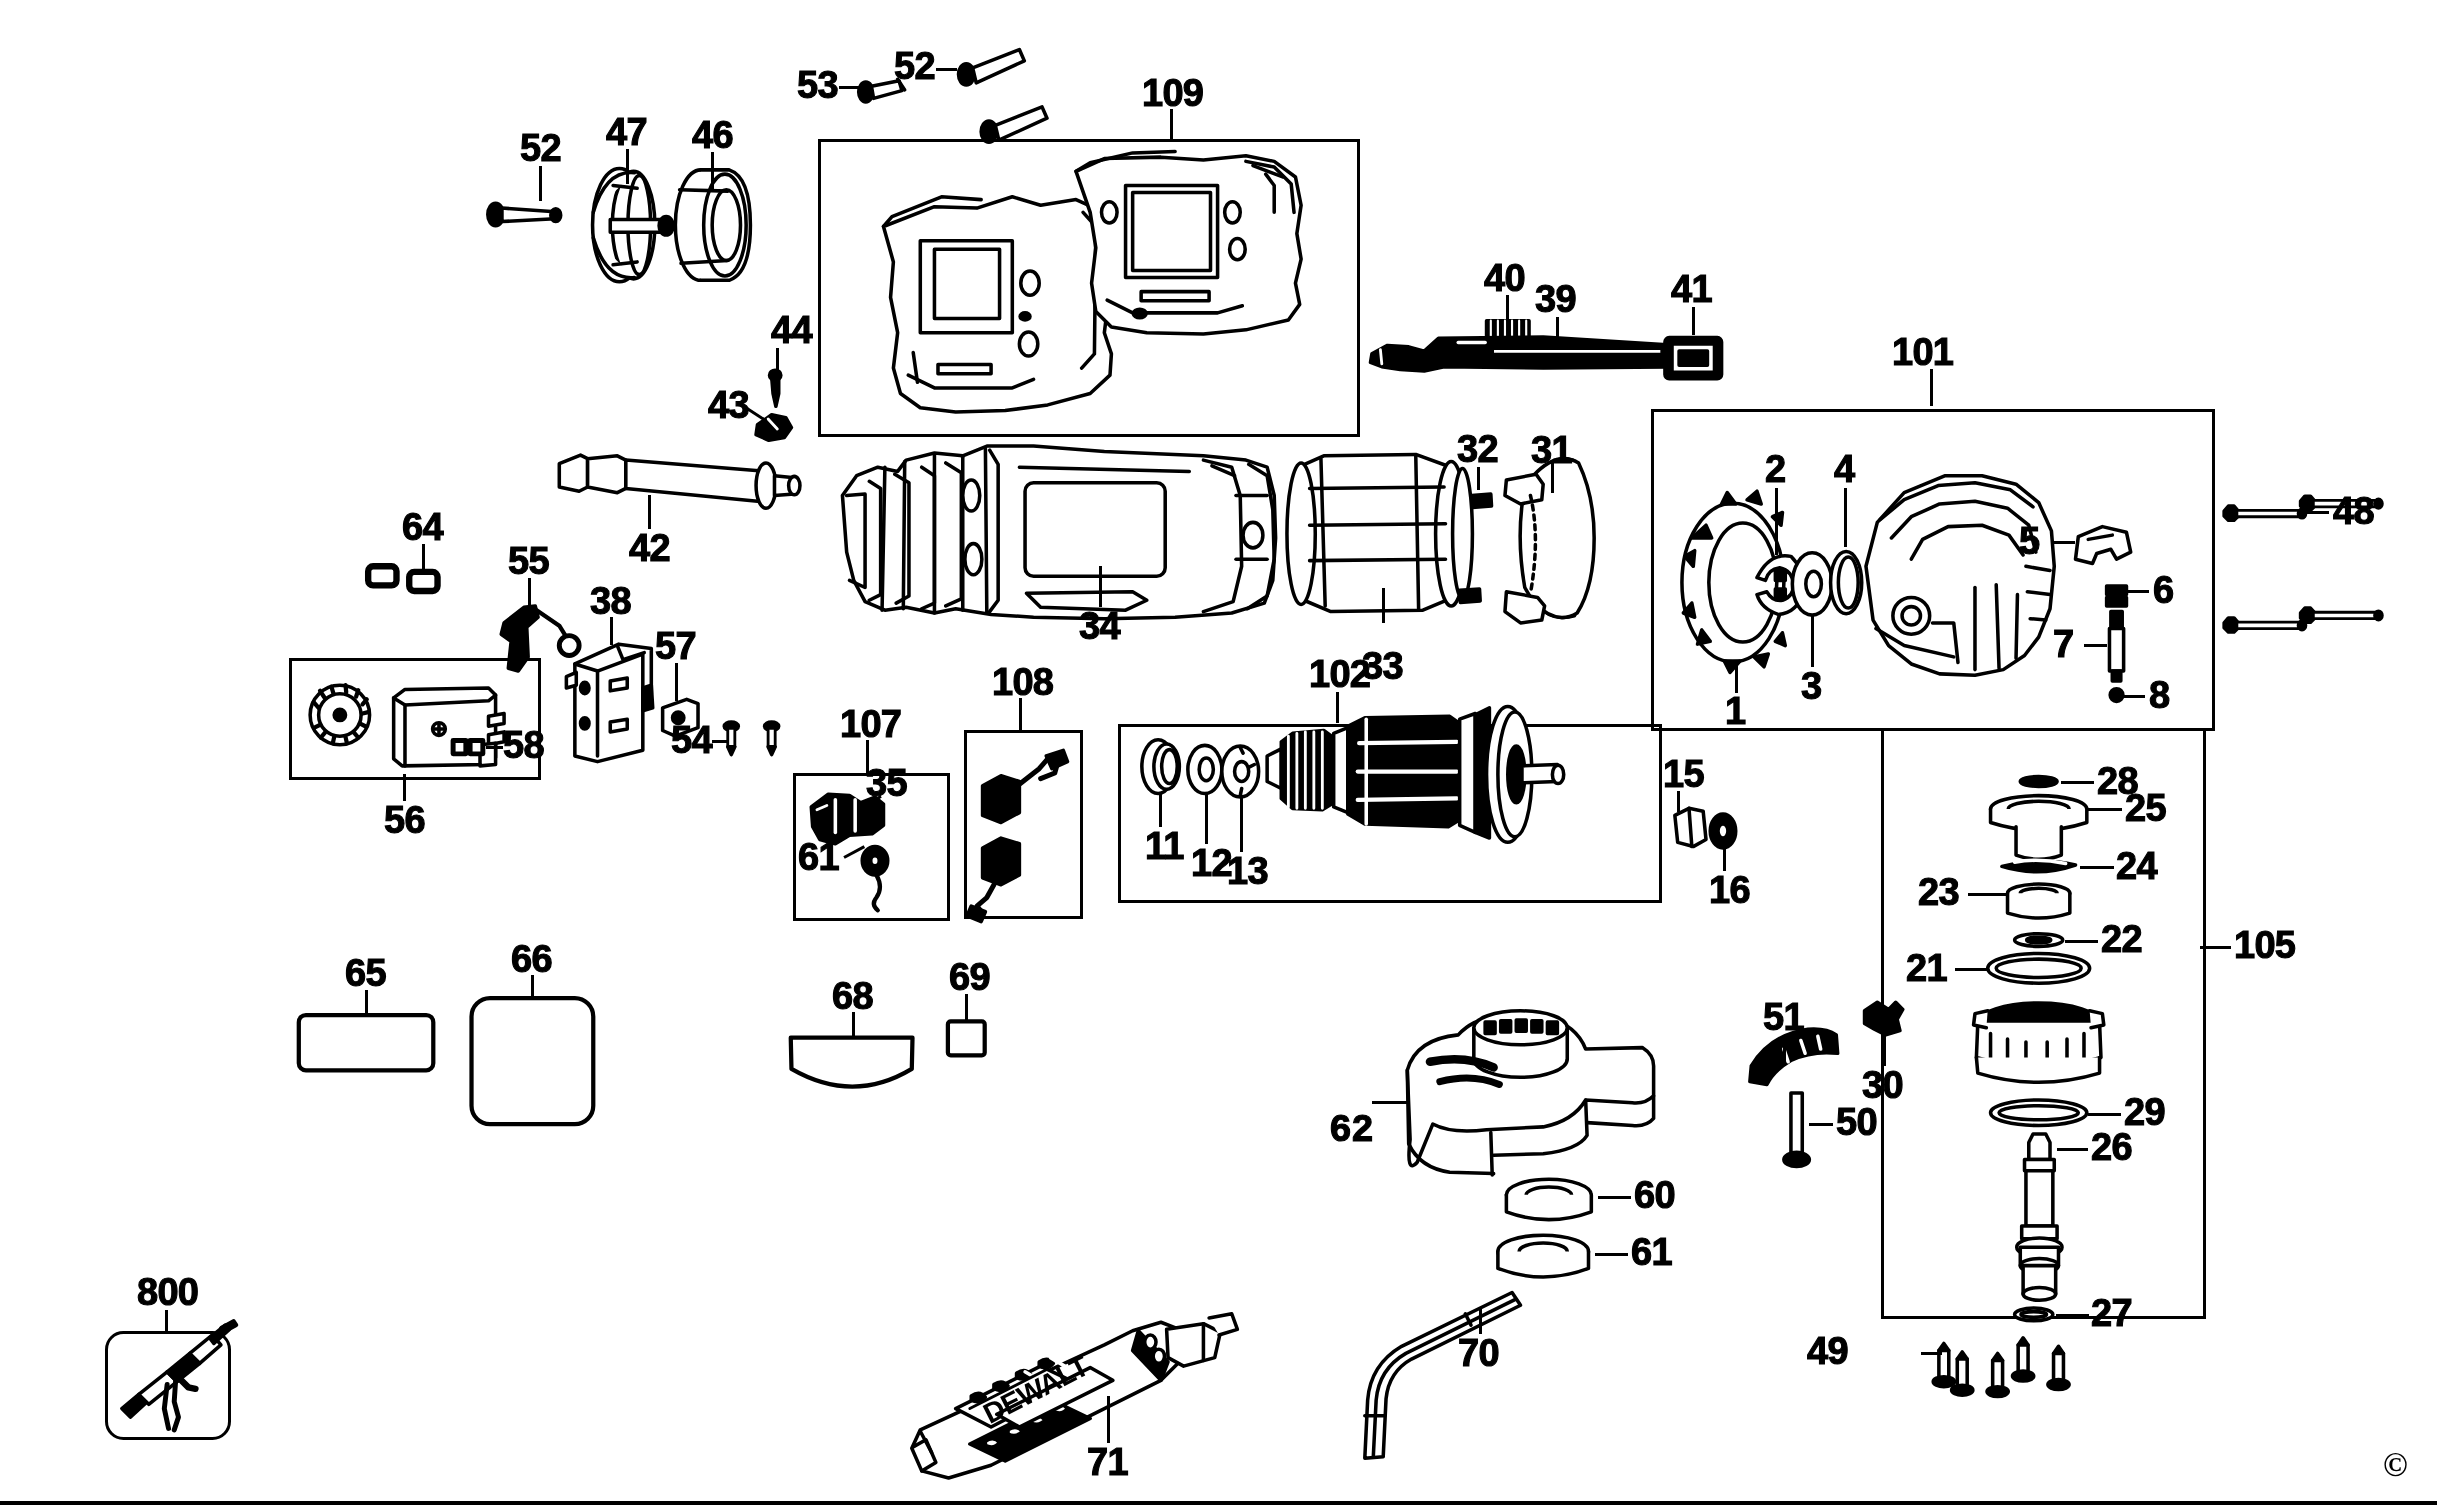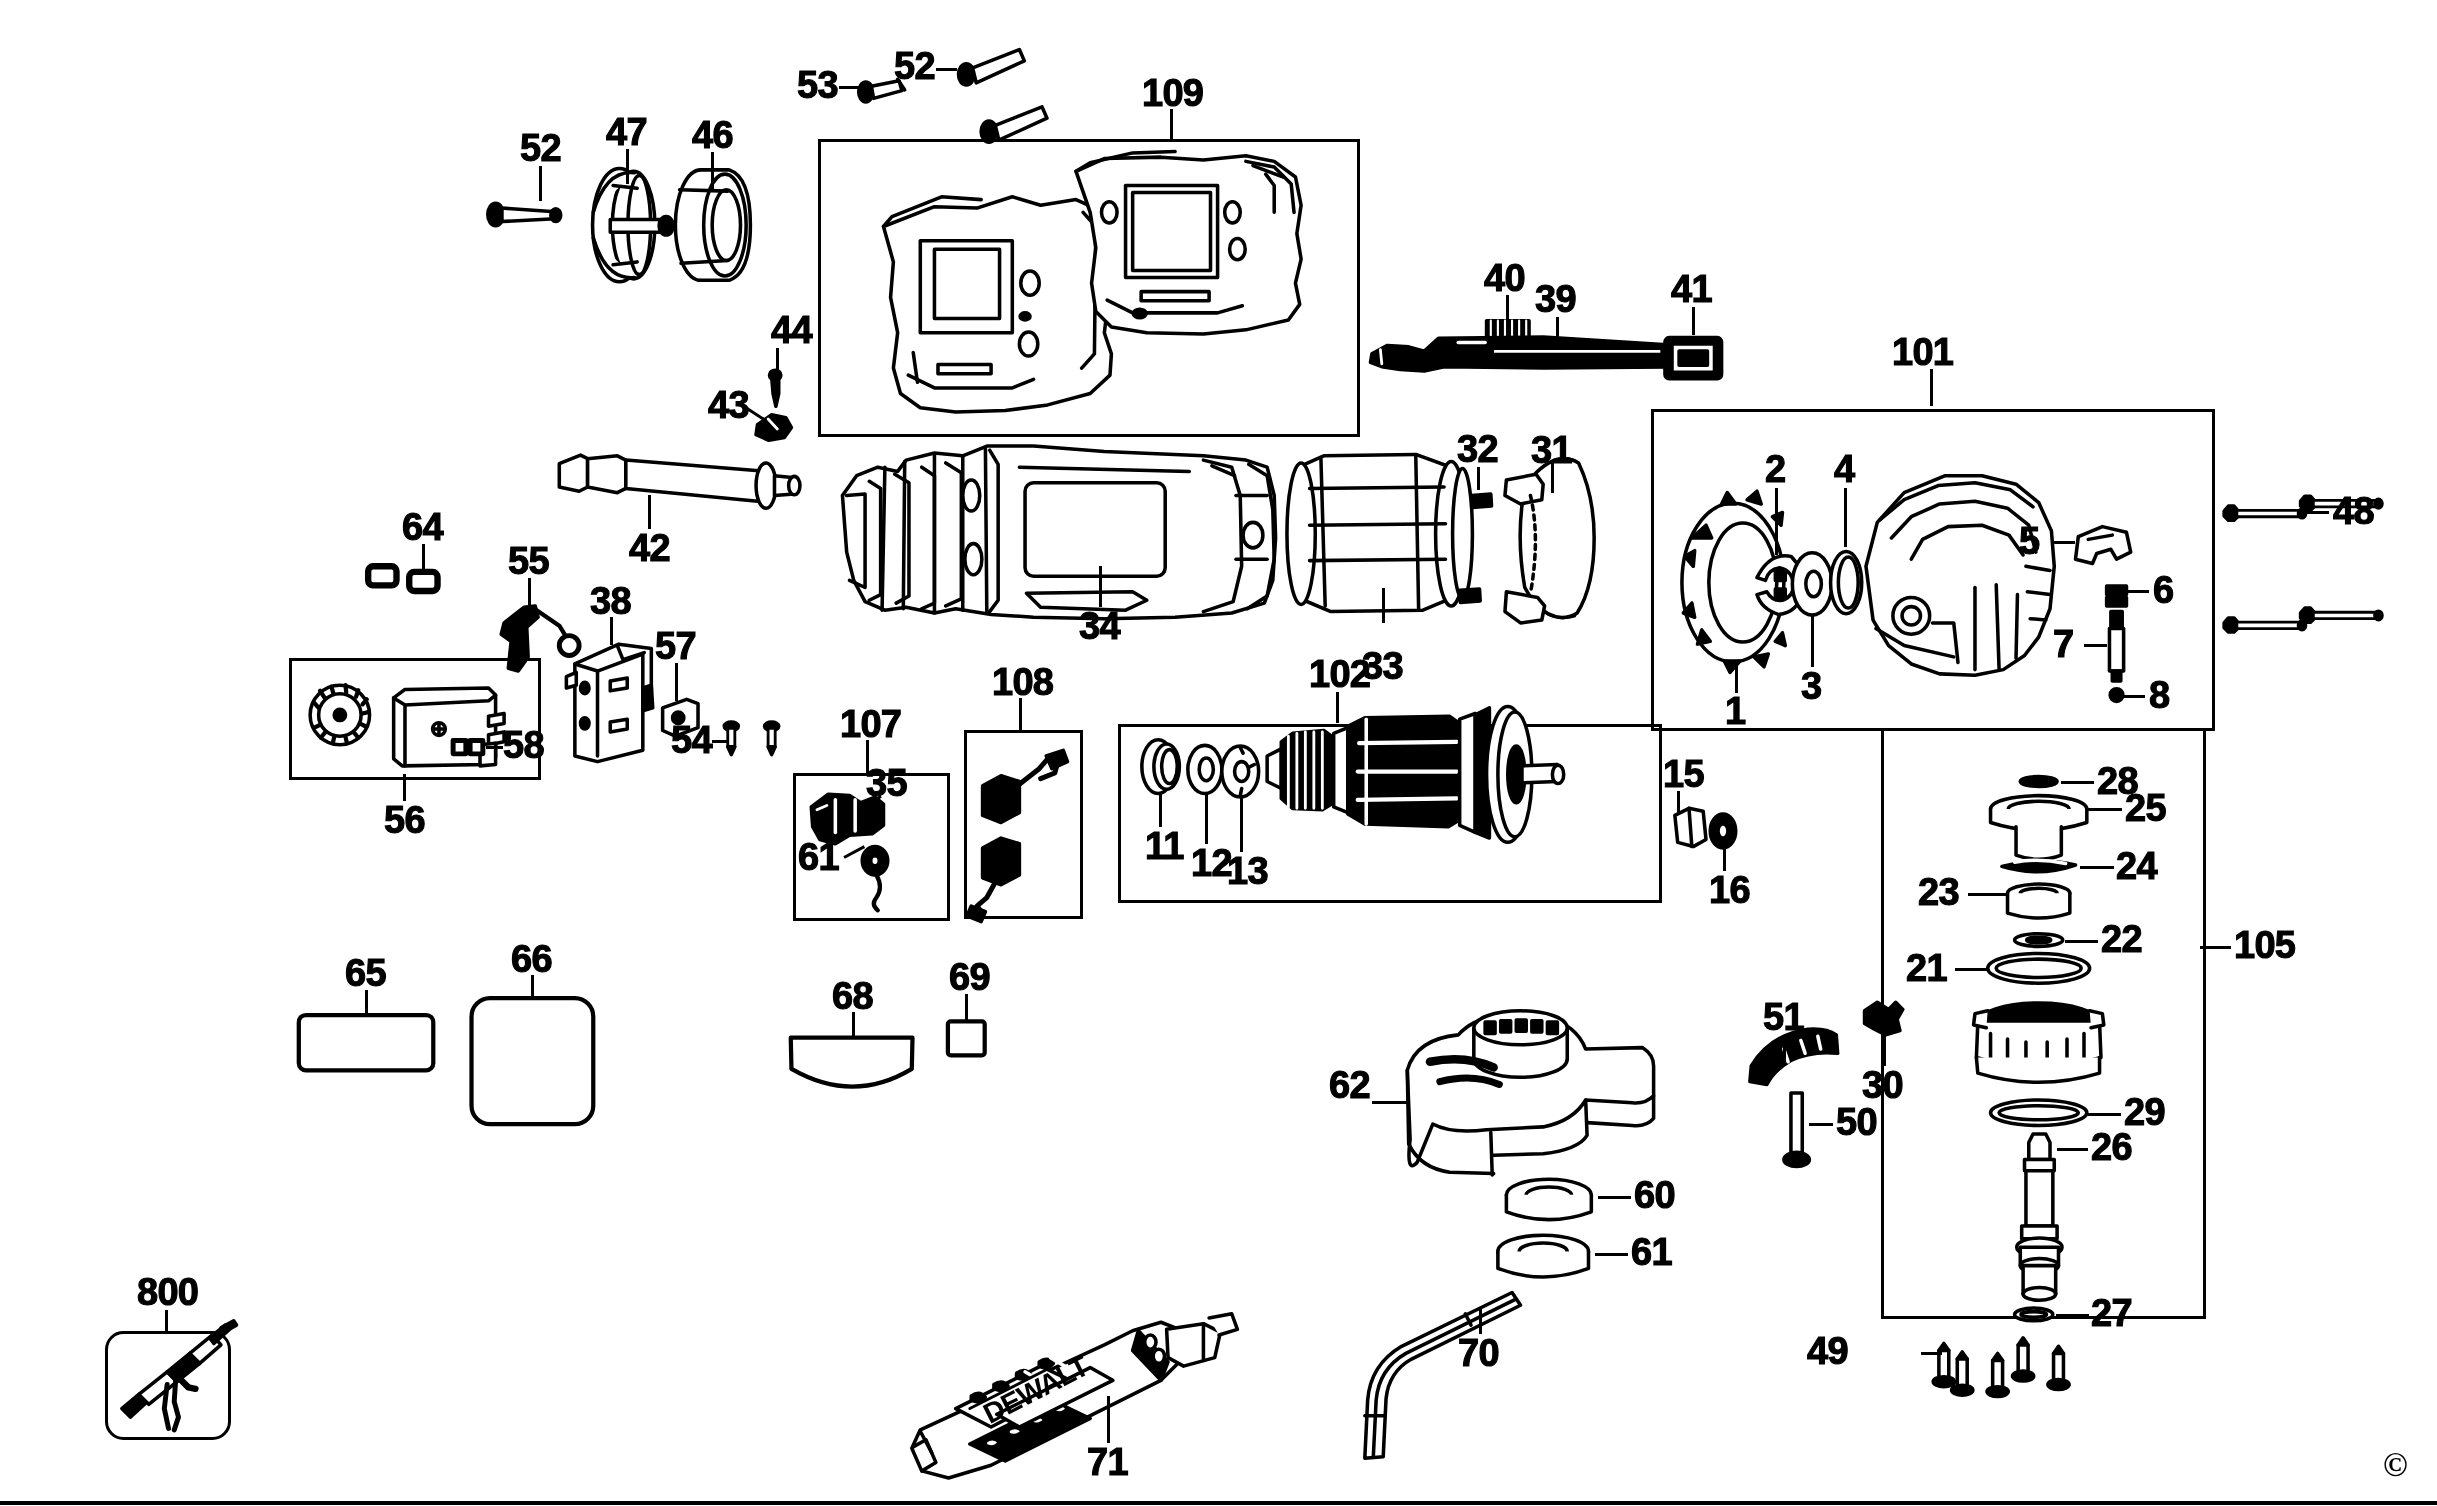--- a/index.html
+++ b/index.html
@@ -763,21 +763,21 @@
   <span class="callout c-lg" style="left:1906px;top:949px;">21</span>
   <span class="callout c-lg" style="left:2124px;top:1093px;">29</span>
   <span class="callout c-lg" style="left:2091px;top:1128px;">26</span>
   <span class="callout c-lg" style="left:2091px;top:1294px;">27</span>
   <span class="callout c-lg" style="left:1862px;top:1066px;">30</span>
   <span class="callout c-lg" style="left:2234px;top:926px;">105</span>
   <span class="callout c-lg" style="left:345px;top:954px;">65</span>
   <span class="callout c-lg" style="left:511px;top:940px;">66</span>
   <span class="callout c-lg" style="left:832px;top:977px;">68</span>
   <span class="callout c-lg" style="left:949px;top:958px;">69</span>
-  <span class="callout c-lg" style="left:1329px;top:1066px;">62</span>
+  <span class="callout c-lg" style="left:1329px;top:1112px;font-family:Liberation Mono, monospace;">62</span>
   <span class="callout c-lg" style="left:1634px;top:1176px;">60</span>
   <span class="callout c-lg" style="left:1631px;top:1233px;">61</span>
   <span class="callout c-lg" style="left:1763px;top:998px;">51</span>
   <span class="callout c-lg" style="left:1836px;top:1103px;">50</span>
   <span class="callout c-lg" style="left:1807px;top:1332px;">49</span>
   <span class="callout c-lg" style="left:1458px;top:1334px;">70</span>
   <span class="callout c-lg" style="left:1087px;top:1443px;">71</span>
   <span class="callout c-lg" style="left:137px;top:1273px;">800</span>
 
   <span class="copyright" style="left:2383px;top:1447px;">©</span>

